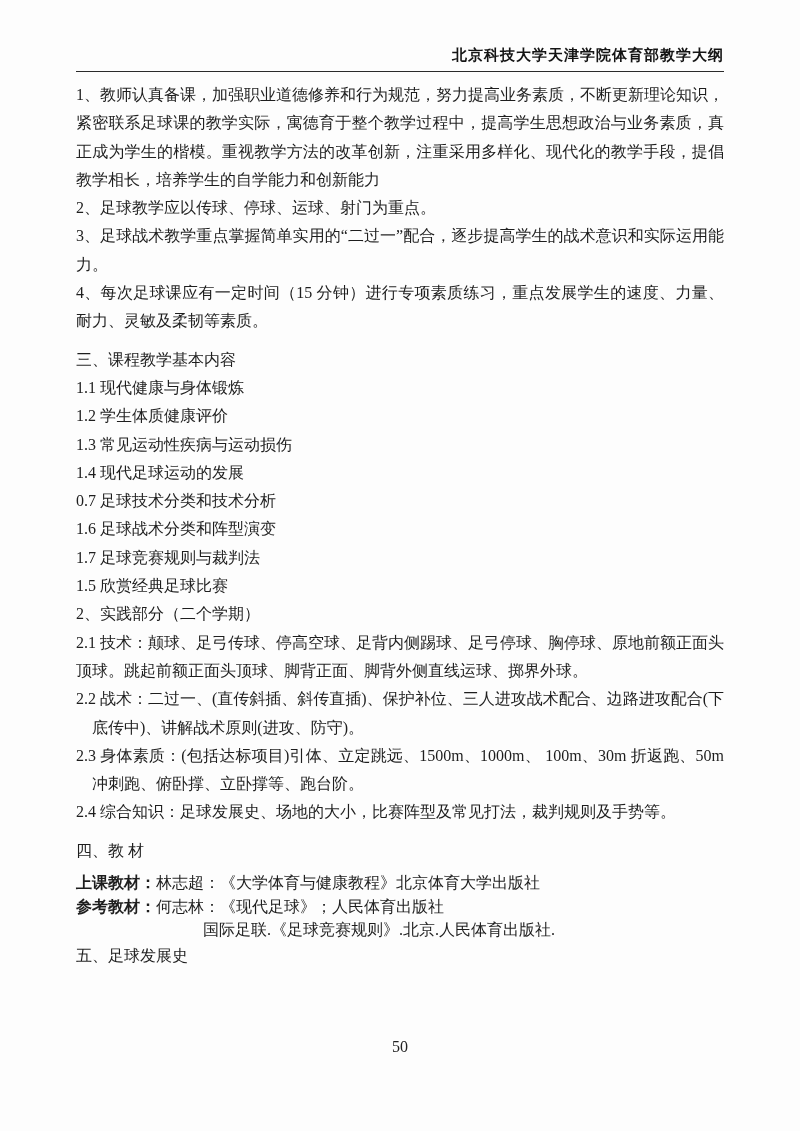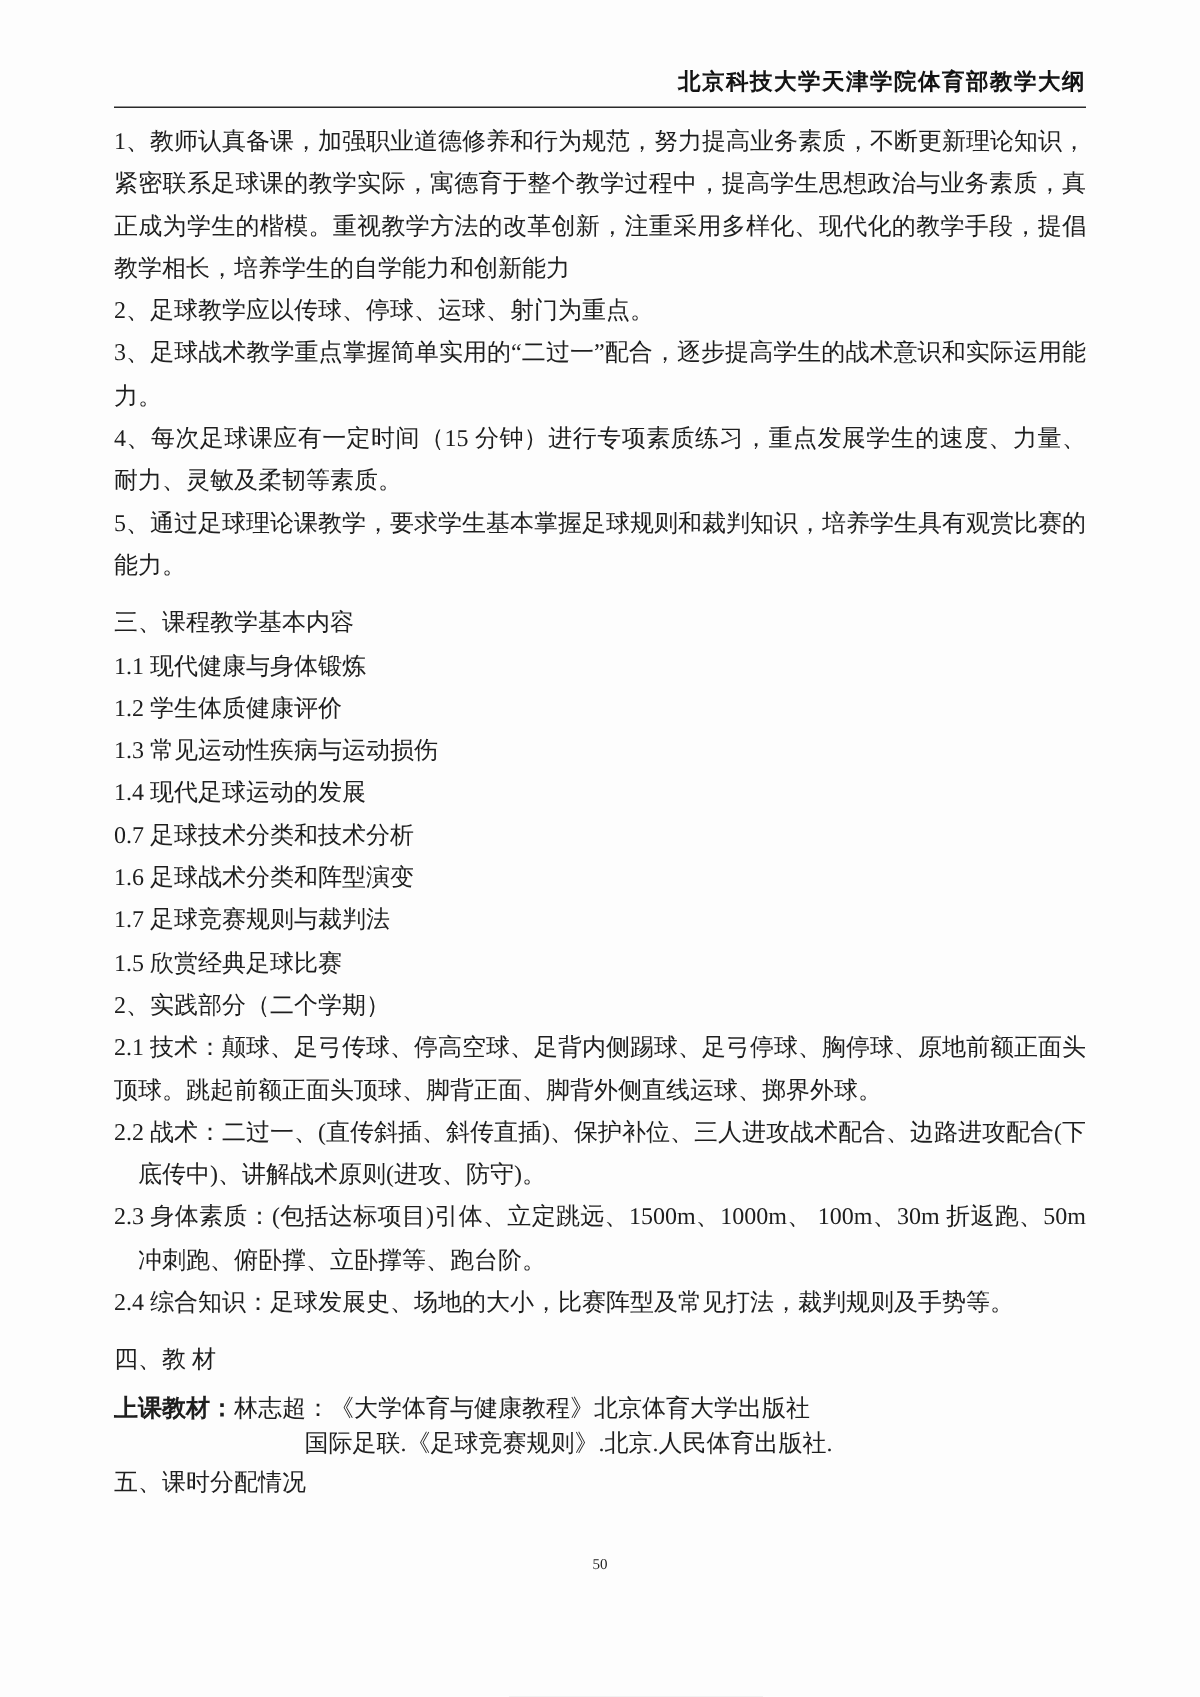--- a/index.html
+++ b/index.html
@@ -51,40 +51,39 @@
     line-height: 23.5px;
   }
   .materials .label { font-weight: bold; }
   .ref-extra { padding-left: 127px; }
   .footer {
     position: absolute;
     left: 0;
     right: 0;
     top: 1038px;
     text-align: center;
-    font-size: 10px;
+    font-size: 16px;
     color: #222;
   }
 </style>
 </head>
 <body>
 
 <div class="page">
 
   <div class="header">
     <span>北京科技大学天津学院体育部教学大纲</span>
   </div>
 
   <div class="body">
 
     <p>1、教师认真备课，加强职业道德修养和行为规范，努力提高业务素质，不断更新理论知识，紧密联系足球课的教学实际，寓德育于整个教学过程中，提高学生思想政治与业务素质，真正成为学生的楷模。重视教学方法的改革创新，注重采用多样化、现代化的教学手段，提倡教学相长，培养学生的自学能力和创新能力</p>
     <p>2、足球教学应以传球、停球、运球、射门为重点。</p>
     <p>3、足球战术教学重点掌握简单实用的“二过一”配合，逐步提高学生的战术意识和实际运用能力。</p>
     <p>4、每次足球课应有一定时间（15 分钟）进行专项素质练习，重点发展学生的速度、力量、耐力、灵敏及柔韧等素质。</p>
-    <p>5、通过足球理论课教学，要求学生基本掌握足球规则和裁判知识，培养学生具有观赏比赛的能力。</p>
 
     <p class="heading">三、课程教学基本内容</p>
 
     <p>1.1 现代健康与身体锻炼</p>
     <p>1.2 学生体质健康评价</p>
     <p>1.3 常见运动性疾病与运动损伤</p>
     <p>1.4 现代足球运动的发展</p>
     <p>0.7 足球技术分类和技术分析</p>
     <p>1.6 足球战术分类和阵型演变</p>
     <p>1.7 足球竞赛规则与裁判法</p>
@@ -92,24 +91,25 @@
     <p>2、实践部分（二个学期）</p>
     <p>2.1 技术：颠球、足弓传球、停高空球、足背内侧踢球、足弓停球、胸停球、原地前额正面头顶球。跳起前额正面头顶球、脚背正面、脚背外侧直线运球、掷界外球。</p>
     <p class="hang">2.2 战术：二过一、(直传斜插、斜传直插)、保护补位、三人进攻战术配合、边路进攻配合(下底传中)、讲解战术原则(进攻、防守)。</p>
     <p class="hang">2.3 身体素质：(包括达标项目)引体、立定跳远、1500m、1000m、 100m、30m 折返跑、50m 冲刺跑、俯卧撑、立卧撑等、跑台阶。</p>
     <p>2.4 综合知识：足球发展史、场地的大小，比赛阵型及常见打法，裁判规则及手势等。</p>
 
     <p class="heading">四、教 材</p>
 
     <div class="materials">
       <p><span class="label">上课教材：</span><span>林志超：《大学体育与健康教程》北京体育大学出版社</span></p>
+      <p><span class="label">参考教材：</span><span>何志林：《现代足球》；人民体育出版社</span></p>
       <p class="ref-extra">国际足联.《足球竞赛规则》.北京.人民体育出版社.</p>
     </div>
 
-    <p class="heading" style="margin-top:0 !important;">五、课时分配情况</p>
+    <p class="heading" style="margin-top:0 !important;">五、足球发展史</p>
 
   </div>
 
   <div class="footer">
     <span>50</span>
   </div>
 
 </div>
 
 </body></html>

